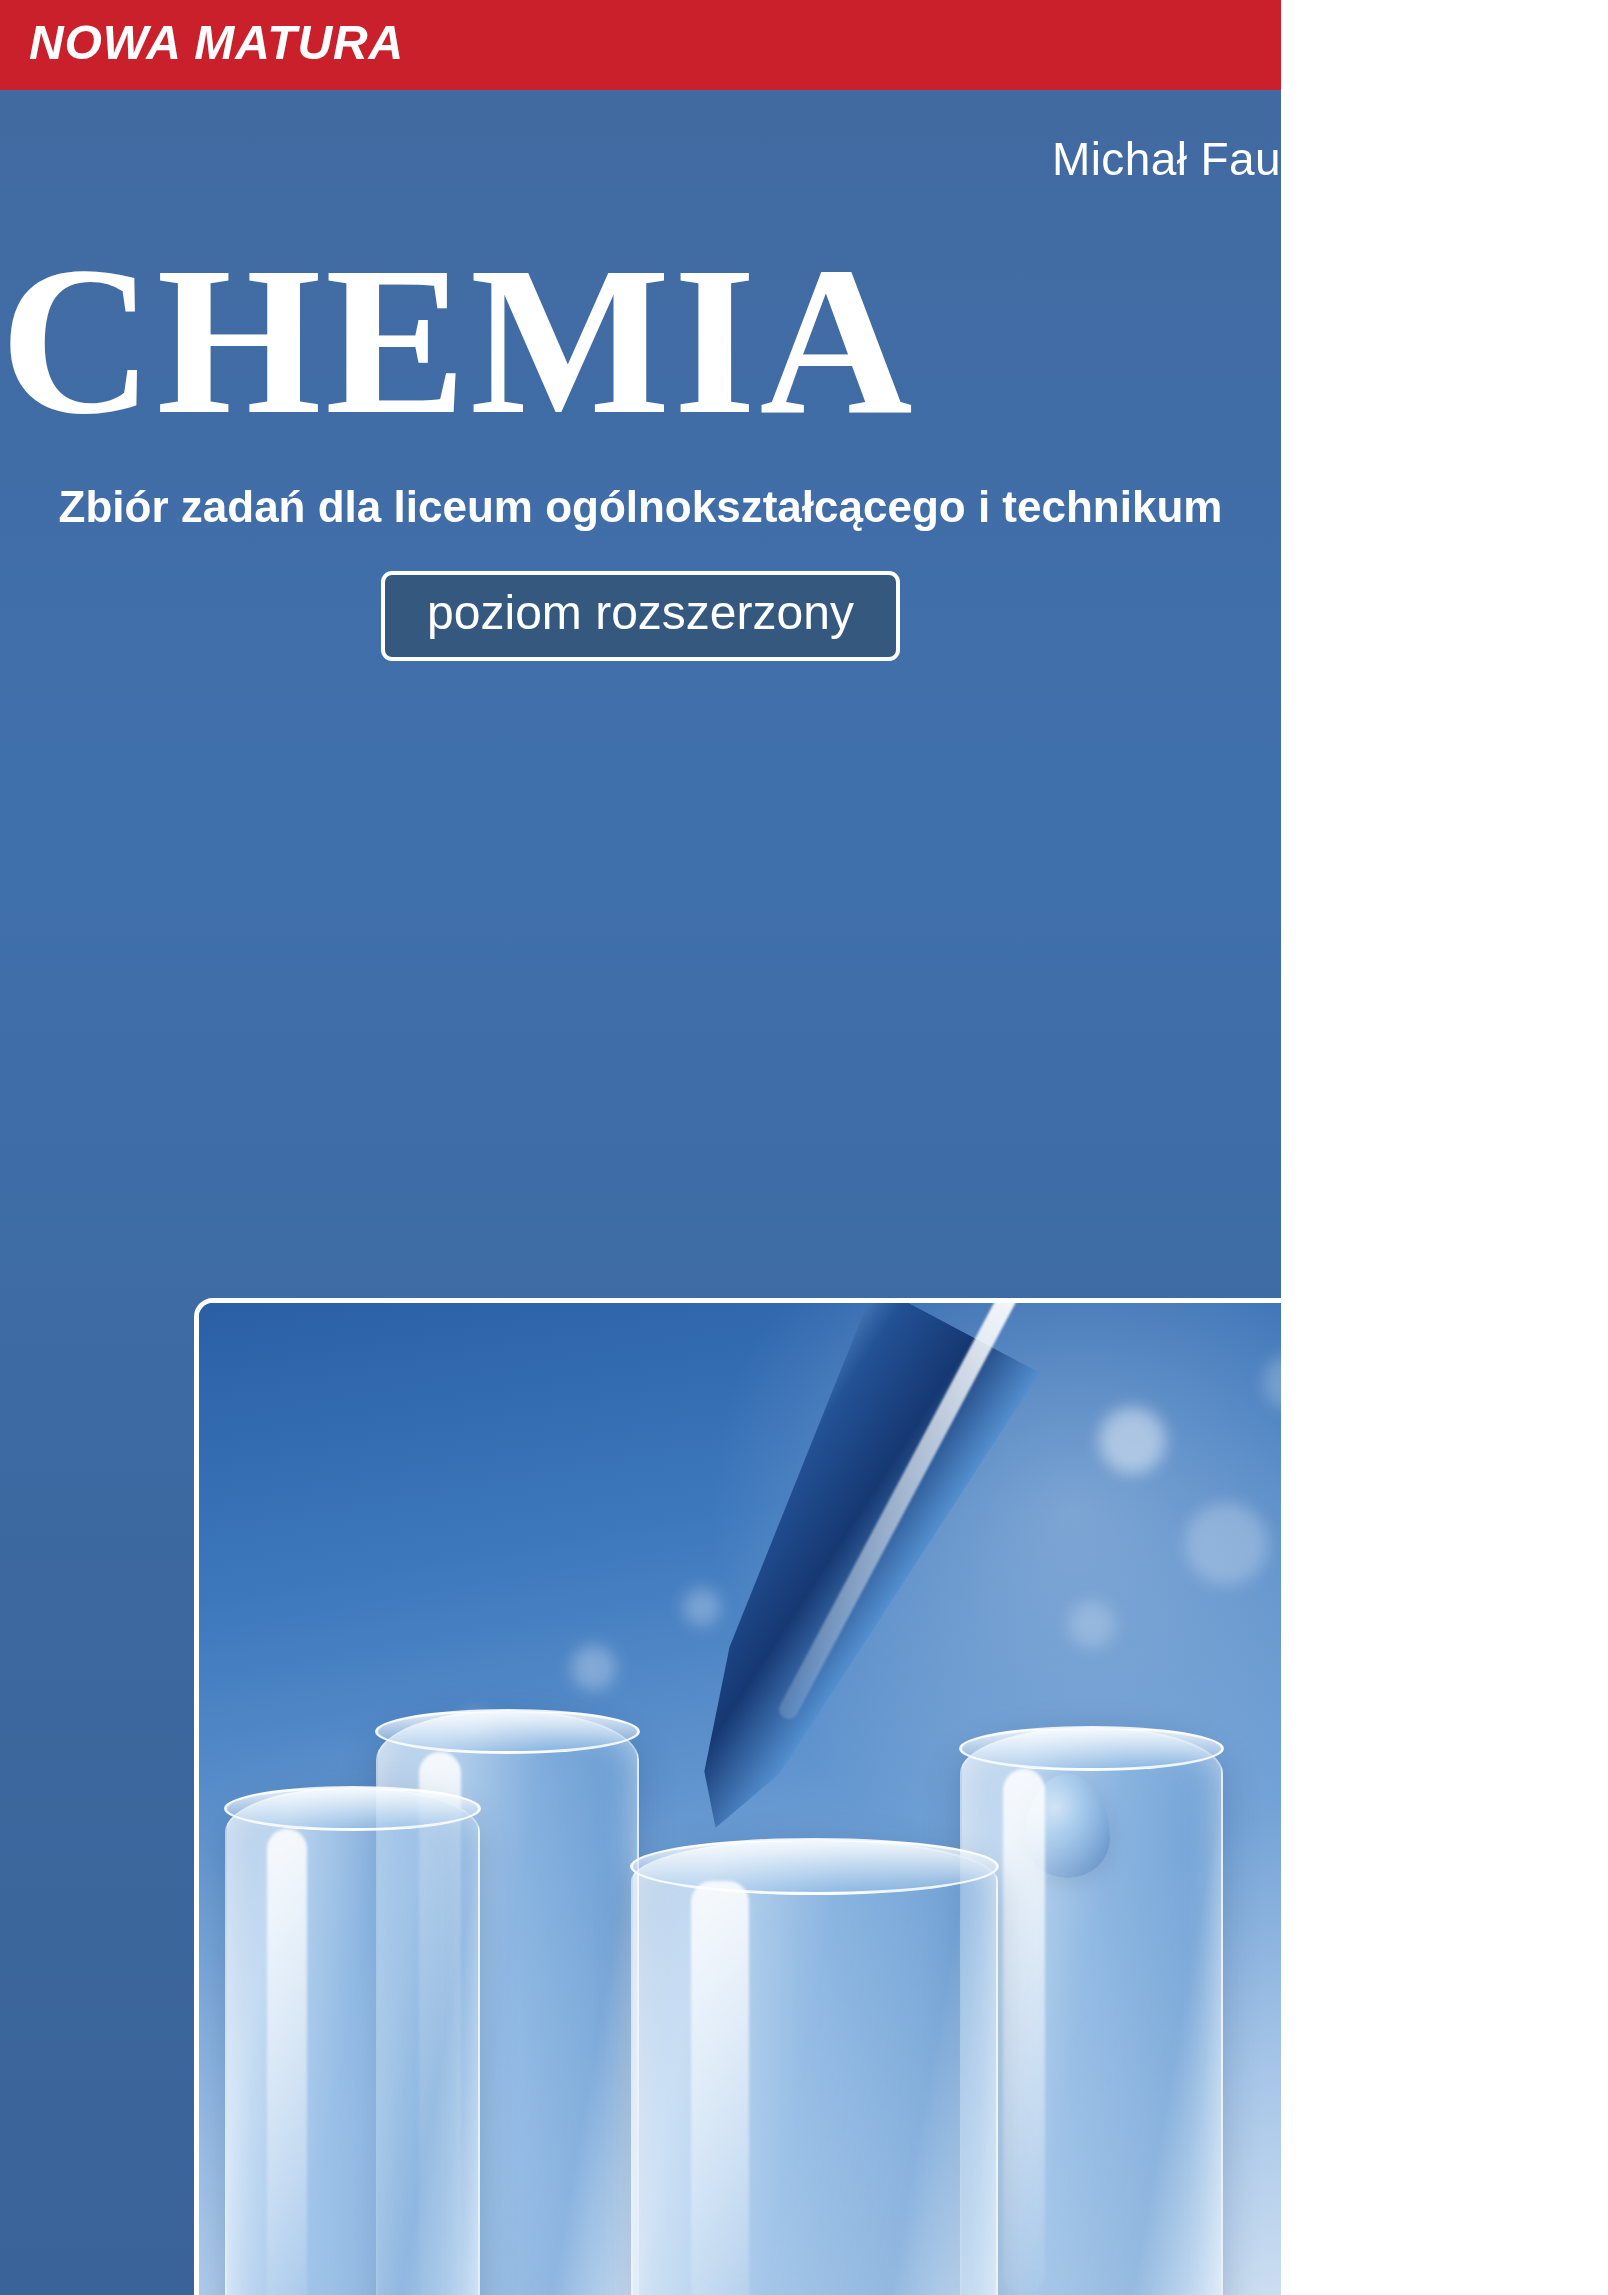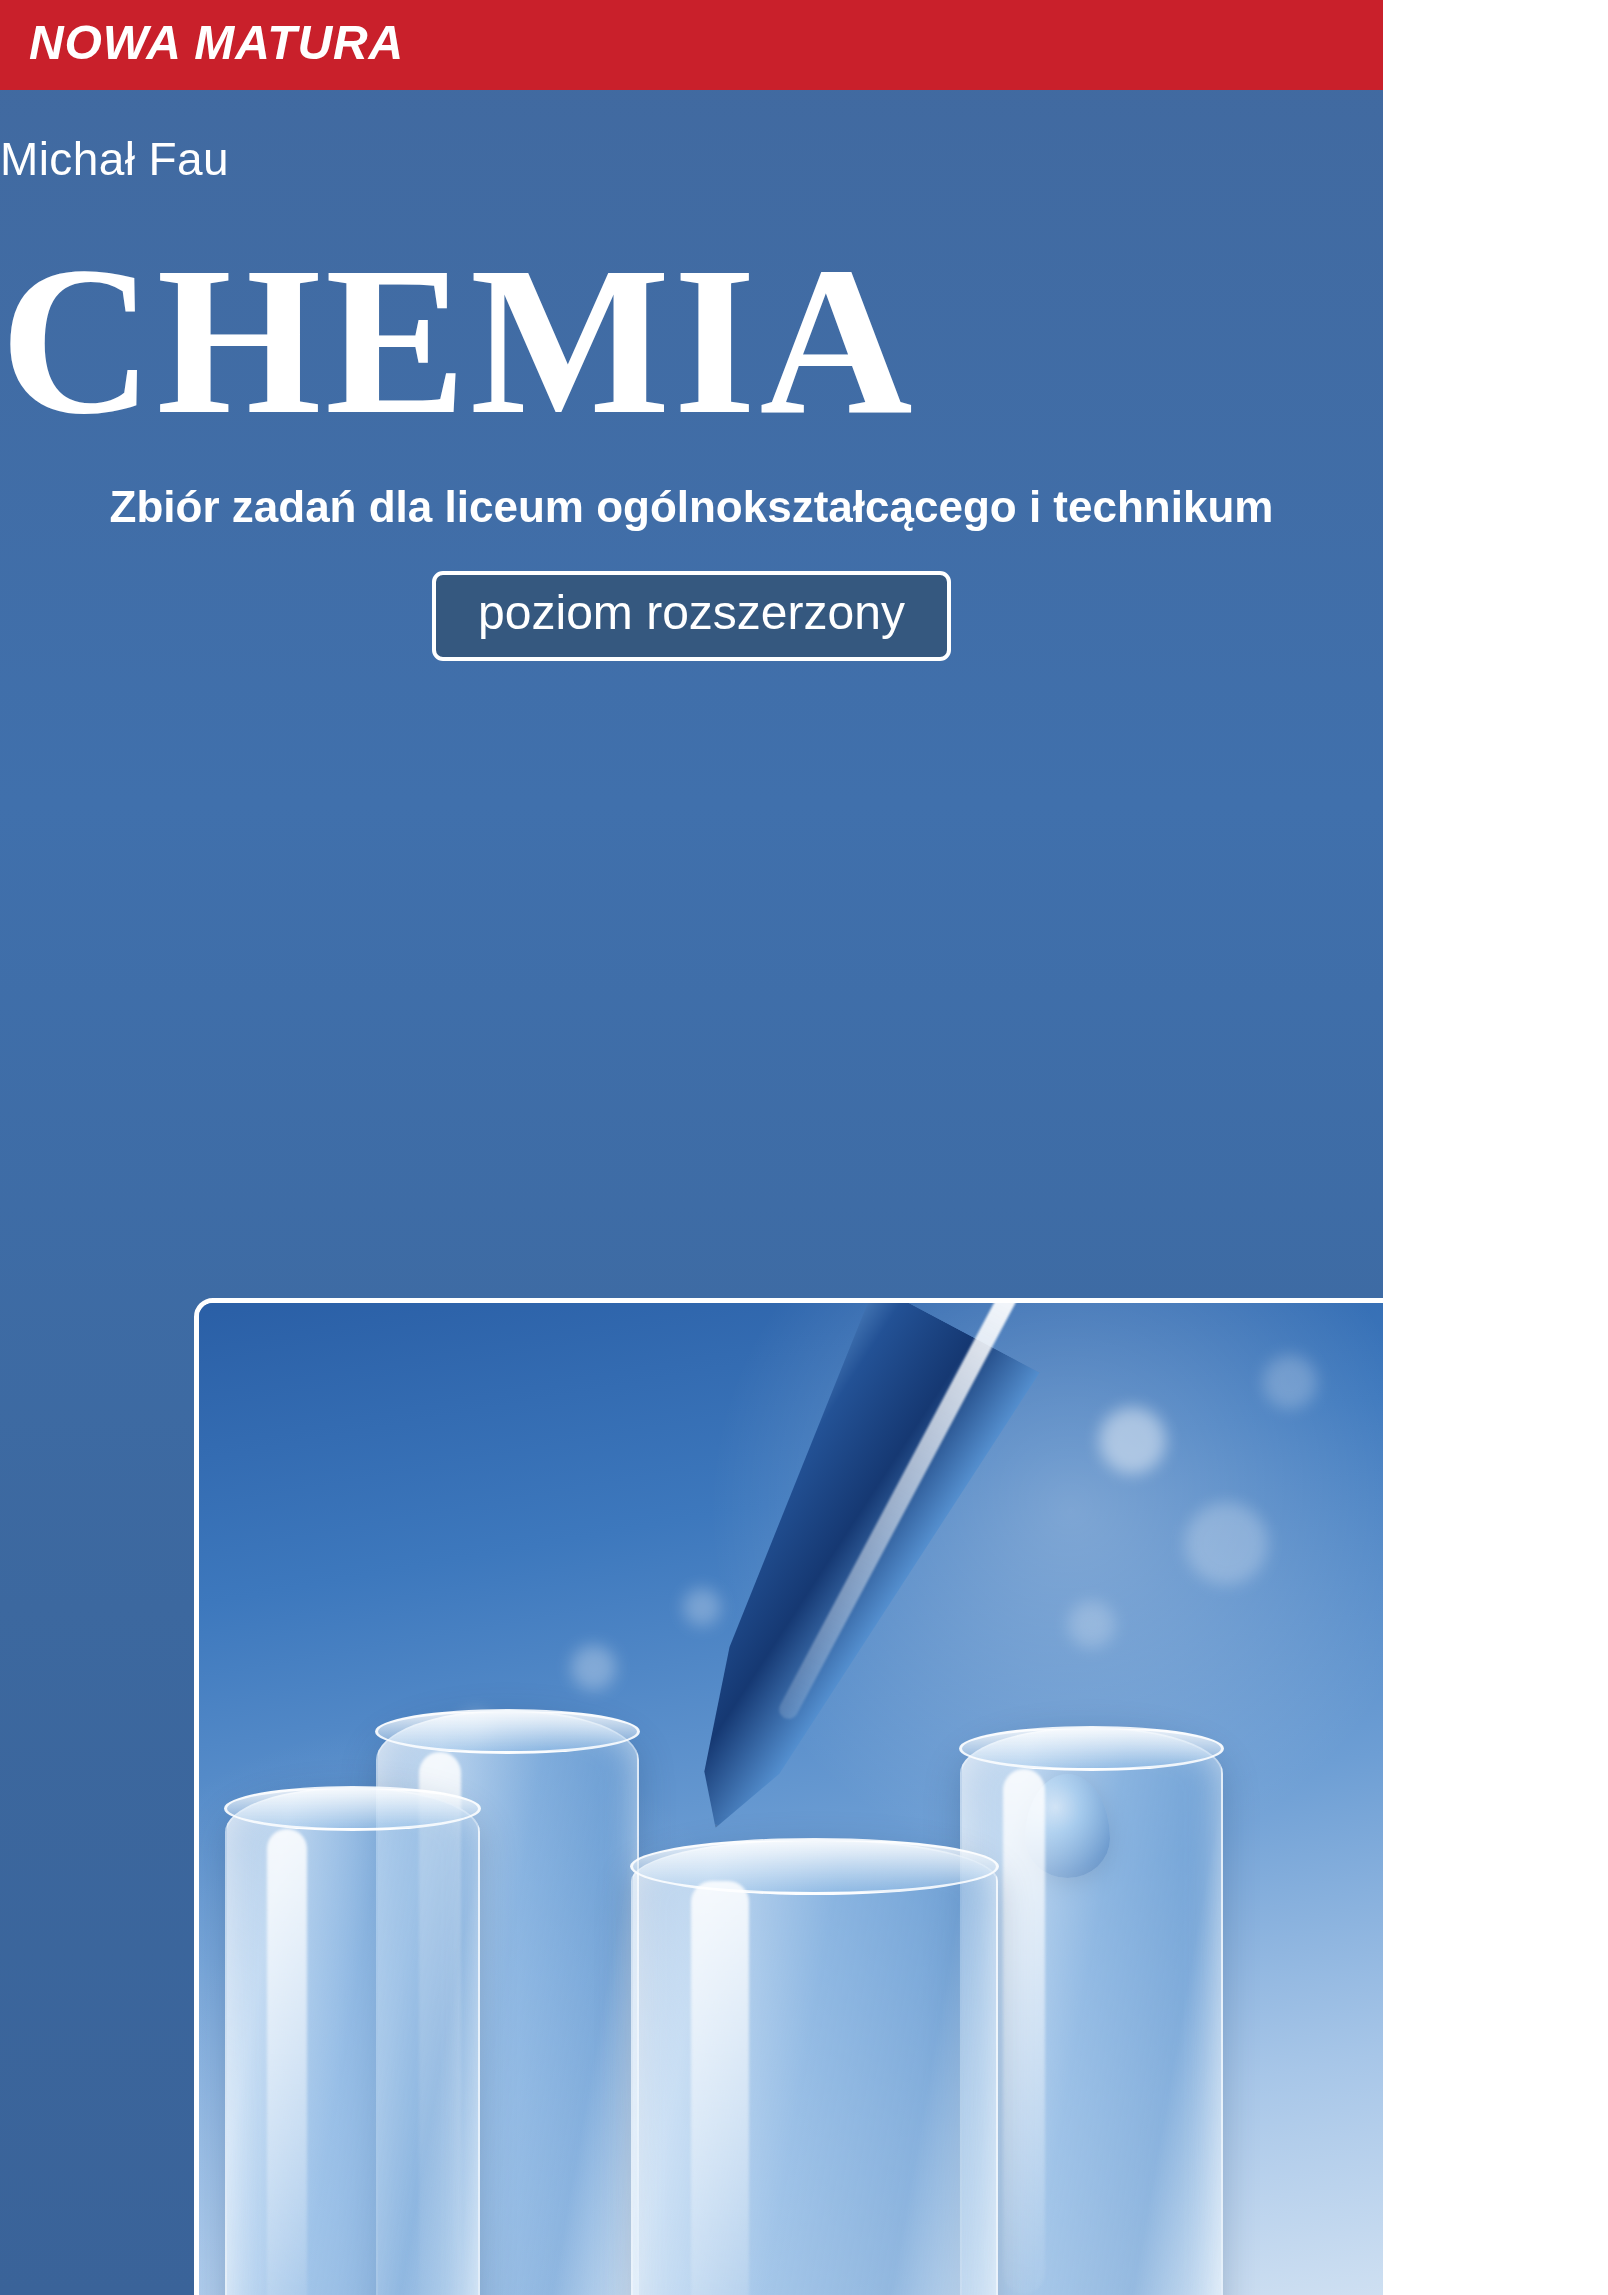--- a/index.html
+++ b/index.html
@@ -5,38 +5,38 @@
   html, body {
     margin: 0;
     padding: 0;
     background: #fff;
   }
   body {
     font-family: "Liberation Sans", sans-serif;
   }
   #cover {
     position: relative;
-    width: 1383px;
+    width: 1281px;
     height: 2295px;
     background: #3f6aa8;
     overflow: hidden;
   }
   
   #cover::before {
     content: "";
     position: absolute;
     inset: 0;
     background: linear-gradient(180deg, #41699f 0%, #4070ac 35%, #3c689f 70%, #3a6399 100%);
     pointer-events: none;
   }
   #cover > * { position: relative; }
 
   
   .author {
-    text-align: left;
+    text-align: right;
     color: #ffffff;
     font-size: 46px;
     font-weight: 400;
     letter-spacing: 0.4px;
     padding-top: 42px;
   }
 
   
   .ribbon {
     position: absolute;

